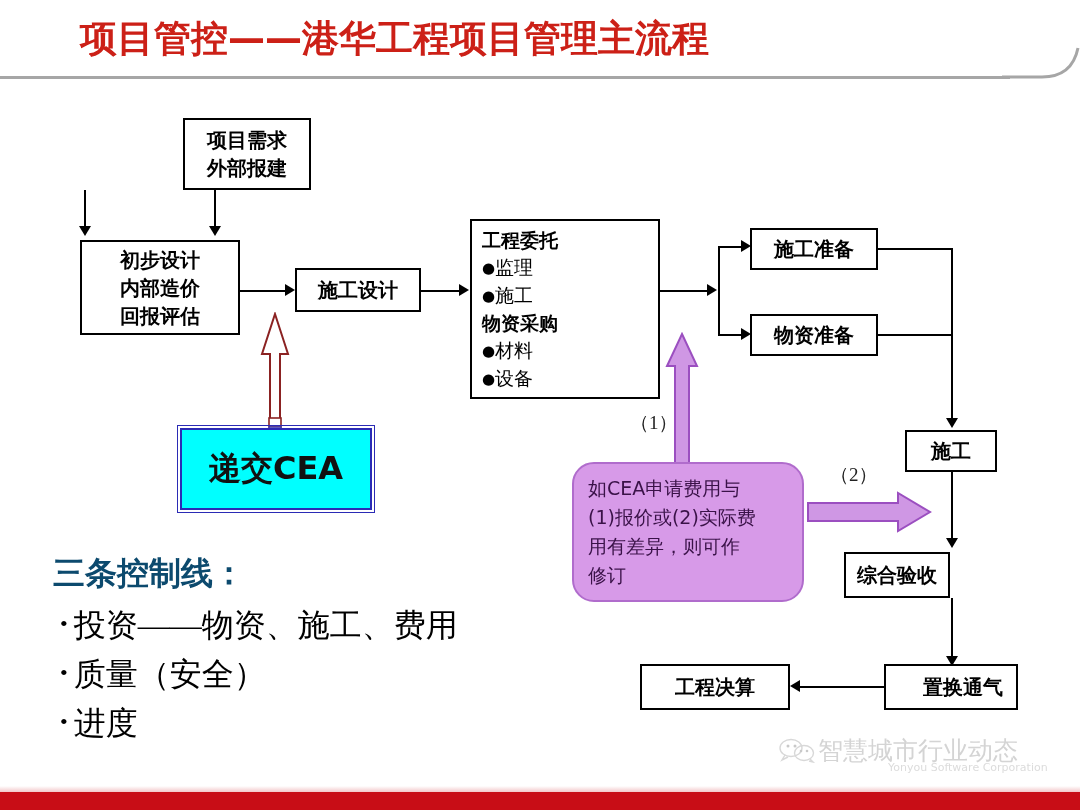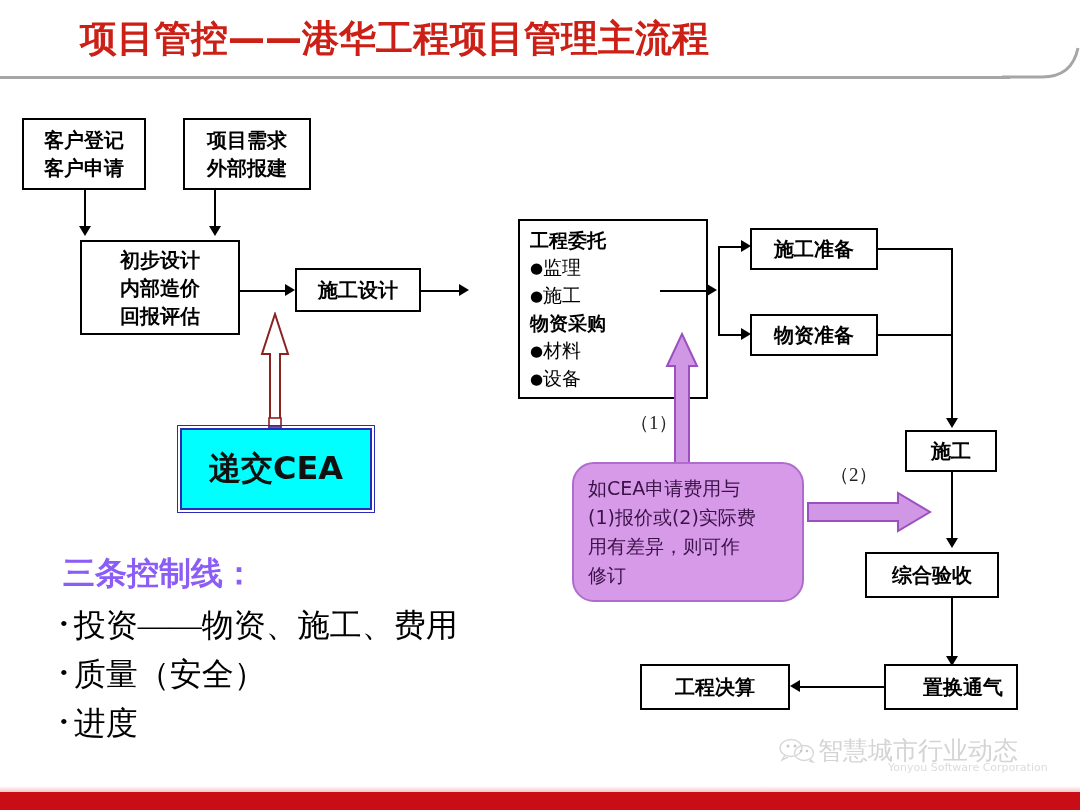--- a/index.html
+++ b/index.html
@@ -54,21 +54,20 @@
     position:absolute;
     border:2px solid #000;
     background:#fff;
     box-sizing:border-box;
     padding:6px 0 6px 10px;
     color:#000;
     font-family:"DejaVu Sans","Liberation Sans",sans-serif;
     font-size:19px;
     line-height:27px;
     text-align:left;
-    margin-left:48px;
   }
   .box-entrust .hd{font-weight:bold;}
   .box-entrust .li{font-weight:normal;}
   .box-entrust .li .dot{font-size:15px;vertical-align:1px;}
 
   
   .ln{position:absolute;background:#000;}
   .ln.h{height:2px;}
   .ln.v{width:2px;}
   .arrowhead{position:absolute;width:0;height:0;}
@@ -109,23 +108,23 @@
   .plabel{
     position:absolute;
     color:#222;
     font-family:"Liberation Serif","DejaVu Serif",serif;
     font-size:19px;
   }
   .purple-arrow{position:absolute;}
 
   
   .ctl-title{
-    position:absolute;left:63px;top:552px;
-    font-family:"DejaVu Sans","Liberation Sans",sans-serif;
-    font-weight:bold;font-size:32px;color:#8b5cf6;white-space:nowrap;
+    position:absolute;left:53px;top:552px;
+    font-family:"DejaVu Sans","Liberation Sans",sans-serif;
+    font-weight:bold;font-size:32px;color:#0c4a6e;white-space:nowrap;
   }
   .ctl-list{position:absolute;left:60px;top:600px;width:520px;}
   .ctl-item{
     font-family:"Liberation Serif","DejaVu Serif",serif;
     font-size:32px;line-height:48px;color:#000;white-space:nowrap;
   }
   .ctl-item .bul{font-size:22px;vertical-align:5px;padding-right:6px;}
 
   
   .wm{
@@ -152,22 +151,20 @@
 <body>
 
 <div id="slide">
 
   <div class="slide-title">项目管控——港华工程项目管理主流程</div>
   <div class="header-rule"></div>
   <svg class="header-rule-curve" viewBox="0 0 78 34">
     <path d="M0 31 L40 31 Q70 31 76 2" fill="none" stroke="#a6a6a6" stroke-width="3"></path>
   </svg>
 
-  <div class="box" style="left:22px;top:118px;width:124px;height:72px;">客户登记
-客户申请</div>
 
   <div class="box" style="left:183px;top:118px;width:128px;height:72px;">项目需求
 外部报建</div>
 
   <div class="ln v" style="left:84px;top:190px;height:38px;"></div>
   <div class="arrowhead ah-down" style="left:79px;top:226px;"></div>
   <div class="ln v" style="left:214px;top:190px;height:38px;"></div>
   <div class="arrowhead ah-down" style="left:209px;top:226px;"></div>
 
   <div class="box" style="left:80px;top:240px;width:160px;height:95px;">初步设计
@@ -208,21 +205,21 @@
   <div class="ln h" style="left:878px;top:248px;width:75px;"></div>
   <div class="ln h" style="left:878px;top:334px;width:75px;"></div>
   <div class="ln v" style="left:951px;top:248px;height:172px;"></div>
   <div class="arrowhead ah-down" style="left:946px;top:418px;"></div>
 
   <div class="box" style="left:905px;top:430px;width:92px;height:42px;">施工</div>
 
   <div class="ln v" style="left:951px;top:472px;height:70px;"></div>
   <div class="arrowhead ah-down" style="left:946px;top:538px;"></div>
 
-  <div class="box" style="left:865px;top:552px;width:134px;height:46px;">综合验收</div>
+  <div class="box" style="left:844px;top:552px;width:106px;height:46px;">综合验收</div>
 
   <div class="ln v" style="left:951px;top:598px;height:62px;"></div>
   <div class="arrowhead ah-down" style="left:946px;top:656px;"></div>
 
   <div class="box" style="left:884px;top:664px;width:134px;height:46px;padding-left:24px;">置换通气</div>
 
   <div class="ln h" style="left:800px;top:686px;width:84px;"></div>
   <div class="arrowhead ah-left" style="left:790px;top:680px;"></div>
 
   <div class="box" style="left:640px;top:664px;width:150px;height:46px;">工程决算</div>

